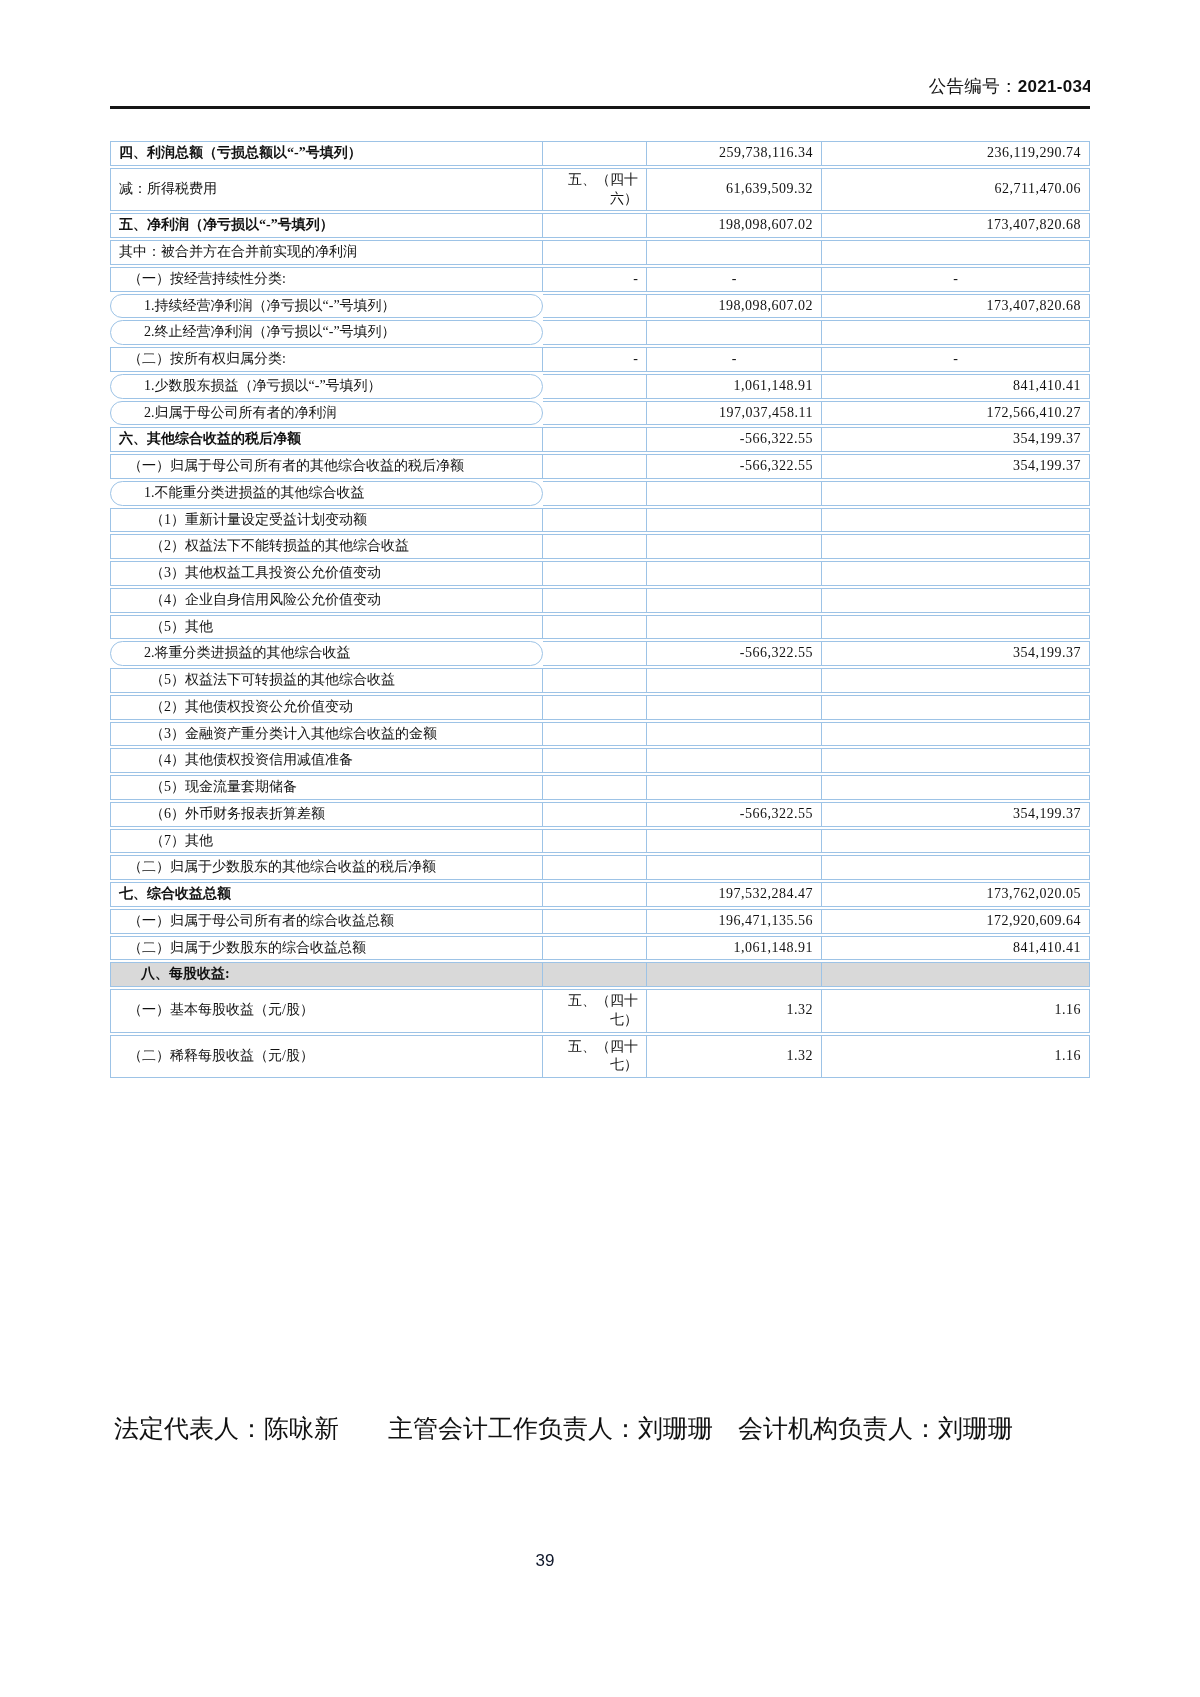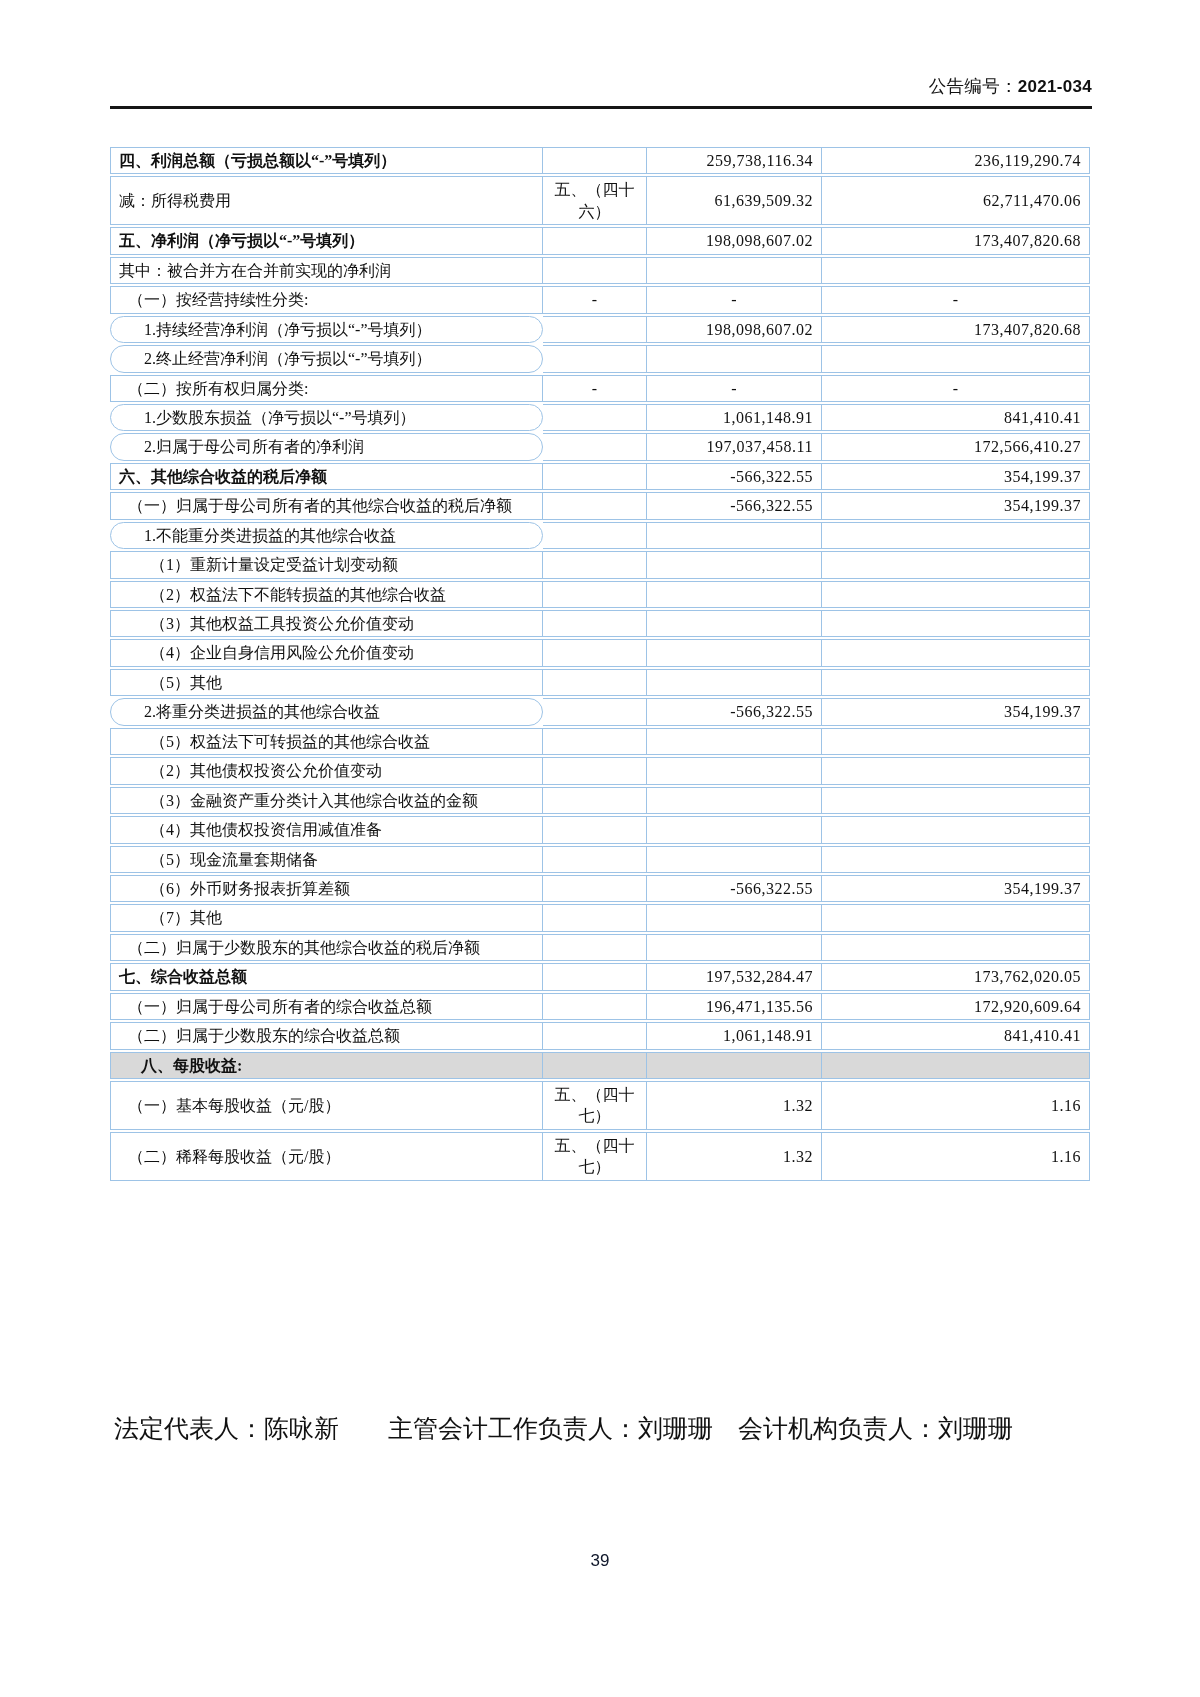--- a/index.html
+++ b/index.html
@@ -2,46 +2,46 @@
 <html style="--border: #9dc3e6; --shade: #d9d9d9;"><head>
 <meta charset="utf-8">
 <style>
   :root{
     --border:#9dc3e6;
     --shade:#d9d9d9;
     --ink:#111111;
   }
   html,body{margin:0;padding:0;background:#ffffff;}
   .page{
-    position:relative;width:1200px;height:1697px;background:#ffffff;
+    position:relative;width:1090px;height:1697px;background:#ffffff;
     font-family:"Liberation Serif","DejaVu Serif",serif;color:var(--ink);overflow:hidden;
   }
   .announce{
     position:absolute;top:74px;left:110px;width:982px;text-align:right;
     font-size:17.5px;letter-spacing:.3px;white-space:nowrap;
   }
   .announce .doc-num{font-family:"Liberation Sans","DejaVu Sans",sans-serif;font-weight:700;font-size:17px;}
   .rule{position:absolute;top:106px;left:110px;width:982px;height:0;border-top:3px solid #151515;}
   table.fin{
-    position:absolute;top:145px;left:110px;width:980px;table-layout:fixed;
-    border-collapse:separate;border-spacing:0 2px;font-size:16px;line-height:1.34;
+    position:absolute;top:139px;left:110px;width:980px;table-layout:fixed;
+    border-collapse:separate;border-spacing:0 2px;font-size:14px;line-height:1.34;
   }
   table.fin td{
     border-top:1px solid var(--border);
     border-bottom:1px solid var(--border);
     border-right:1px solid var(--border);
     padding:2px 8px;vertical-align:middle;overflow:hidden;
     background:#ffffff;
   }
   td.c-label{
     border-left:1px solid var(--border);
     background:var(--shade);
     padding-left:11px;padding-right:6px;text-align:left;
   }
-  td.c-note{text-align:center;padding:2px 3px;}
+  td.c-note{text-align:right;padding:2px 3px;}
   td.c-num{text-align:right;padding-right:11px;letter-spacing:.5px;}
   td.c-dash{text-align:center;letter-spacing:0;}
   tr.gray-row td{background:var(--shade);padding-left:30px;}
   .bold{font-weight:700;}
   .lvl1{text-indent:9px;}
   .lvl2{text-indent:25px;border-radius:14px;}
   .lvl3{text-indent:31px;}
   .v-top{vertical-align:top;}
   .footer{position:absolute;top:1412px;left:110px;width:982px;height:30px;font-size:25px;}
   .footer span{position:absolute;top:0;white-space:nowrap;}

